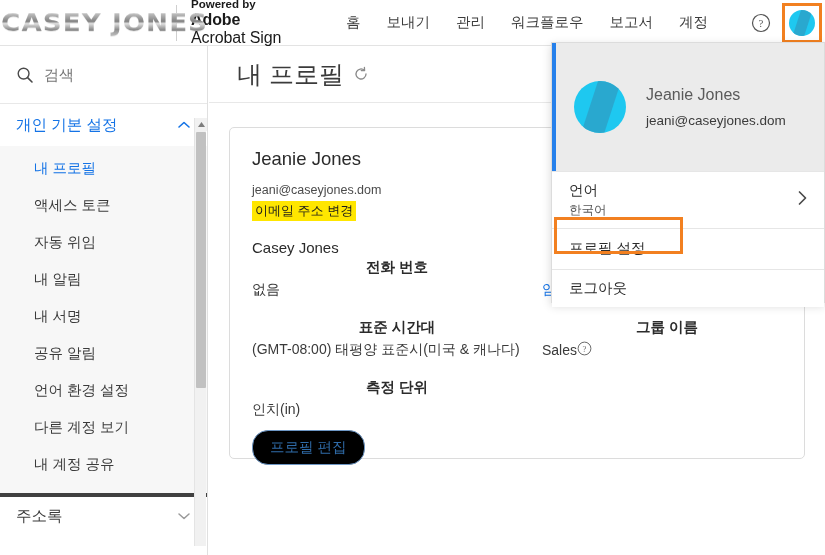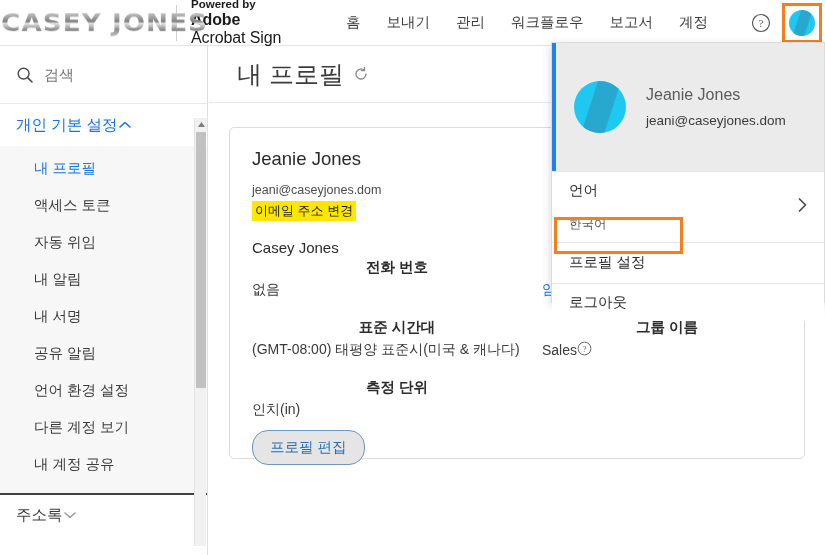--- a/index.html
+++ b/index.html
@@ -82,25 +82,25 @@
     border-bottom: 1px solid #e8e8e8; background: #fff;
   }
   .search-ico { margin-right: 10px; display:flex; }
   .search-input {
     border: none; outline: none; font-size: 15px; color: #6e6e6e;
     font-family: "Liberation Sans", sans-serif; width: 130px; background: transparent;
   }
   .search-input::placeholder { color: #747474; }
 
   .sect-head {
-    height: 42px; display: flex; align-items: center; 
+    height: 42px; display: flex; align-items: center; justify-content: space-between;
     padding: 0 16px 0 16px; font-size: 15.5px; cursor: pointer; background: #fff;
   }
   .sect-head.open { color: #1473e6; }
-  .sect-head.closed { color: #3b3b3b; border-top: 2px solid #404040; }
+  .sect-head.closed { color: #3b3b3b; border-top: 4px solid #404040; }
   .sect-list { background: #f7f7f7; padding: 4px 0 10px 0; }
   .sect-item {
     height: 37px; display: flex; align-items: center; padding-left: 34px;
     font-size: 14.5px; color: #3b3b3b; cursor: pointer;
   }
   .sect-item.active { color: #1473e6; }
 
   
   .sb-track {
     position: absolute; right: 1px; top: 72px; width: 12px; height: 428px;
@@ -147,21 +147,21 @@
   .col { width: 290px; }
   .col.right { width: 250px; }
   .field { margin-bottom: 19px; }
   .f-label { font-size: 14.5px; font-weight: bold; color: #2b2b2b; margin-bottom: 4px; text-align: center; }
   .f-value { font-size: 14px; color: #3a3a3a; }
   .f-link { font-size: 14px; color: #1473e6; cursor: pointer; }
   .f-value-inline { display: flex; align-items: center; }
 
   .btn-edit {
     position: absolute; left: 22px; top: 302px;
-    border: 1px solid #6d96c4; border-radius: 16px; background: #e5e5e5;
+    border: 1px solid #6d96c4; border-radius: 16px; background: #000000;
     color: #2f6ba8; font-size: 14.5px; padding: 7px 17px; cursor: pointer;
     font-family: "Liberation Sans", sans-serif;
   }
 
   
   .dropdown {
     position: absolute; left: 551px; top: 42px; width: 274px; height: 261px;
     background: #fff; border: 1px solid #dcdcdc;
     box-shadow: 0 3px 9px rgba(0,0,0,0.16); z-index: 50;
   }
@@ -181,21 +181,21 @@
   }
   .dd-user-txt { margin-left: 20px; }
   .dd-name { font-size: 16px; color: #5a5a5a; margin-bottom: 9px; }
   .dd-email { font-size: 13.5px; color: #3b3b3b; }
 
   .dd-item {
     position: relative; padding: 9px 16px 9px 17px; cursor: pointer;
     border-top: 1px solid #e6e6e6; background: #fff;
   }
   .dd-item-main { font-size: 14.5px; color: #2b2b2b; }
-  .dd-item-sub { font-size: 12.5px; color: #565656; margin-top: 16px; }
+  .dd-item-sub { font-size: 12.5px; color: #565656; margin-top: 2px; }
   .dd-chevron {
     position: absolute; right: 16px; top: 50%; transform: translateY(-50%);
   }
   .dd-highlight {
     position: absolute; left: 2px; top: 174px; width: 129px; height: 37px;
     border: 3px solid #f28020; pointer-events: none; z-index: 60;
   }
   .dd-item.profile-settings { padding-top: 10px; padding-bottom: 11px; }
 </style>
 </head>

